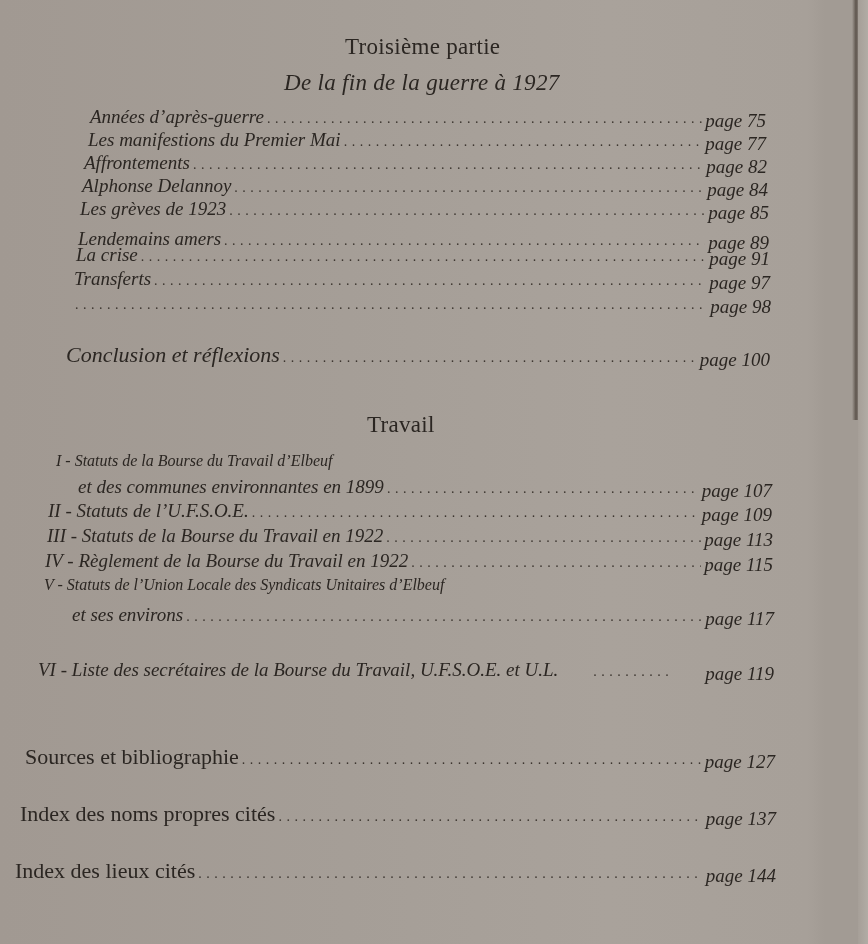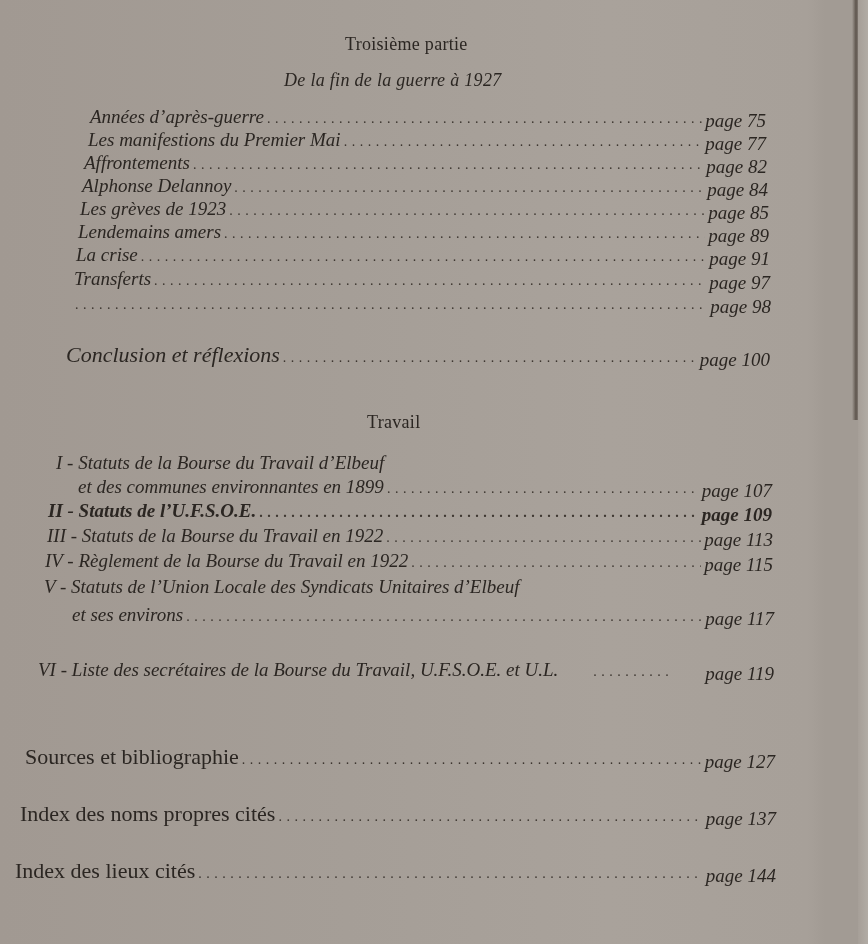--- a/index.html
+++ b/index.html
@@ -27,21 +27,21 @@
       position: absolute;
       top: 0;
       right: 0;
       width: 10px;
       height: 944px;
       background: linear-gradient(90deg, #a69f98 0%, #b2aca5 100%);
     }
     .heading {
       position: absolute;
       white-space: nowrap;
-      font-size: 18px;
+      font-size: 23px;
       letter-spacing: 0.3px;
     }
     .heading.italic { font-style: italic; }
     .entry {
       position: absolute;
       display: flex;
       align-items: baseline;
       white-space: nowrap;
       font-size: 19px;
     }
@@ -61,21 +61,21 @@
       word-spacing: 1px;
     }
     .entry .pg {
       font-style: italic;
       font-size: 19px;
       transform: translateY(4px);
     }
     .line-only {
       position: absolute;
       white-space: nowrap;
-      font-size: 19px;
+      font-size: 16px;
       font-style: italic;
     }
     .large { font-size: 22px; }
   </style>
 </head>
 <body>
 
 <div class="binding-shadow"></div>
 <div class="binding-edge"></div>
 
@@ -100,21 +100,21 @@
 <div class="entry" style="left:82px; top:175px; width:686px;">
   <span class="label">Alphonse Delannoy</span>
   <span class="leader"></span>
   <span class="pg">page 84</span>
 </div>
 <div class="entry" style="left:80px; top:198px; width:689px;">
   <span class="label">Les grèves de 1923</span>
   <span class="leader"></span>
   <span class="pg">page 85</span>
 </div>
-<div class="entry" style="left:78px; top:221px; width:691px;justify-content:center;">
+<div class="entry" style="left:78px; top:228px; width:691px;justify-content:center;">
   <span class="label">Lendemains amers</span>
   <span class="leader"></span>
   <span class="pg">page 89</span>
 </div>
 <div class="entry" style="left:76px; top:244px; width:694px;">
   <span class="label">La crise</span>
   <span class="leader"></span>
   <span class="pg">page 91</span>
 </div>
 <div class="entry" style="left:74px; top:268px; width:696px;">
@@ -134,21 +134,21 @@
 </div>
 
 <div class="heading" style="left:367px; top:412px;">Travail</div>
 
 <div class="line-only" style="left:56px; top:452px;">I - Statuts de la Bourse du Travail d’Elbeuf</div>
 <div class="entry" style="left:78px; top:476px; width:694px;">
   <span class="label">et des communes environnantes en 1899</span>
   <span class="leader"></span>
   <span class="pg">page 107</span>
 </div>
-<div class="entry" style="left:48px; top:500px; width:724px;font-weight:bold;">
+<div class="entry" style="left:48px; top:500px; width:724px;">
   <span class="label">II - Statuts de l’U.F.S.O.E.</span>
   <span class="leader"></span>
   <span class="pg">page 109</span>
 </div>
 <div class="entry" style="left:47px; top:525px; width:726px;">
   <span class="label">III - Statuts de la Bourse du Travail en 1922</span>
   <span class="leader"></span>
   <span class="pg">page 113</span>
 </div>
 <div class="entry" style="left:45px; top:550px; width:728px;">

